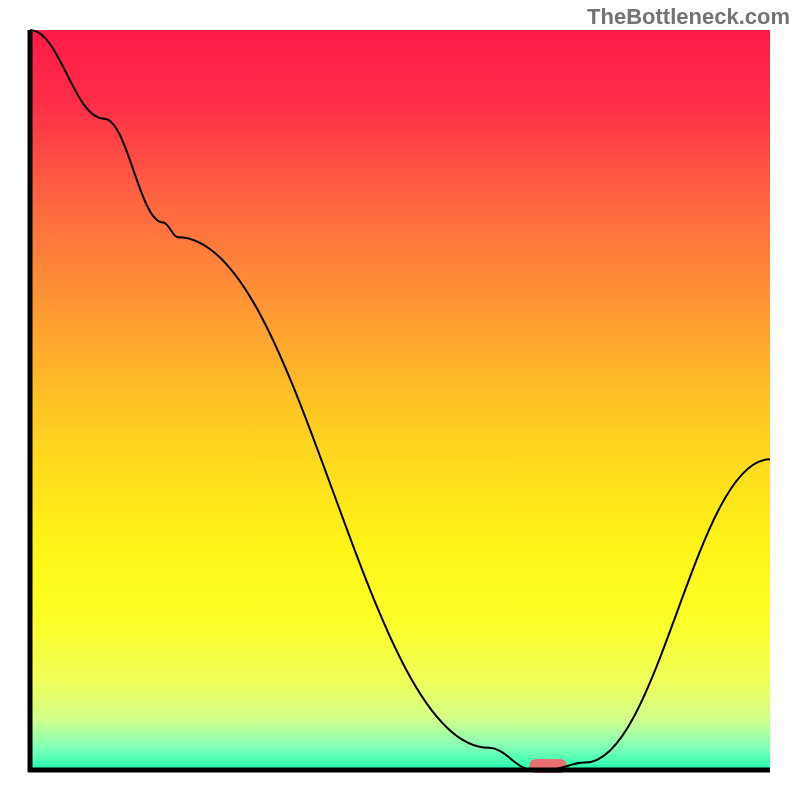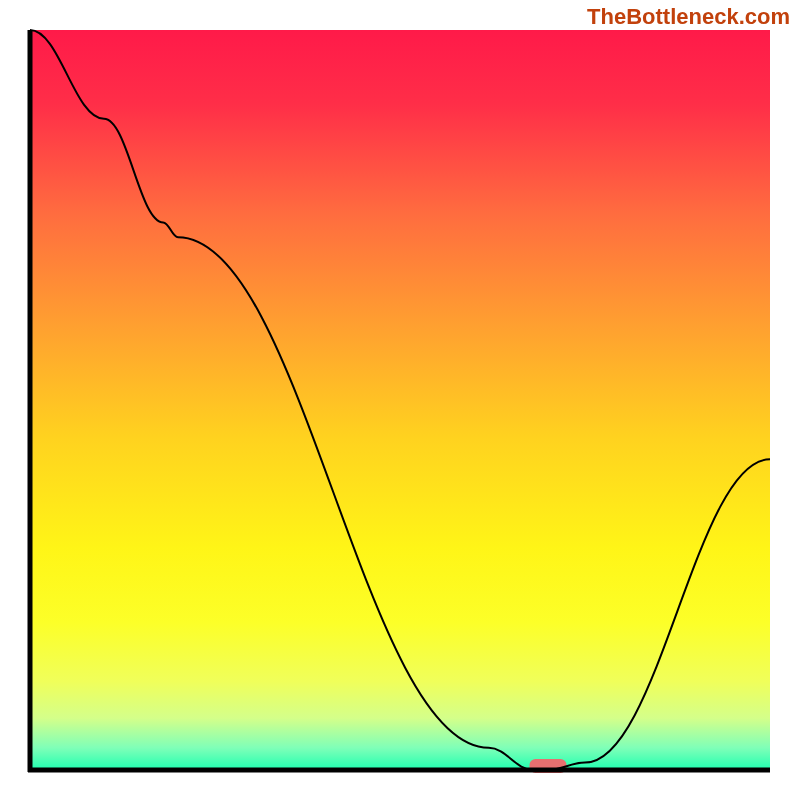--- a/index.html
+++ b/index.html
@@ -14,21 +14,21 @@
     position: relative;
     width: 800px;
     height: 800px;
   }
   .watermark {
     position: absolute;
     top: 4px;
     right: 10px;
     font-size: 22px;
     font-weight: bold;
-    color: #c2410c;
+    color: #737373;
     z-index: 10;
   }
   svg {
     display: block;
   }
 </style>
 </head>
 <body>
 
 <div class="container">

